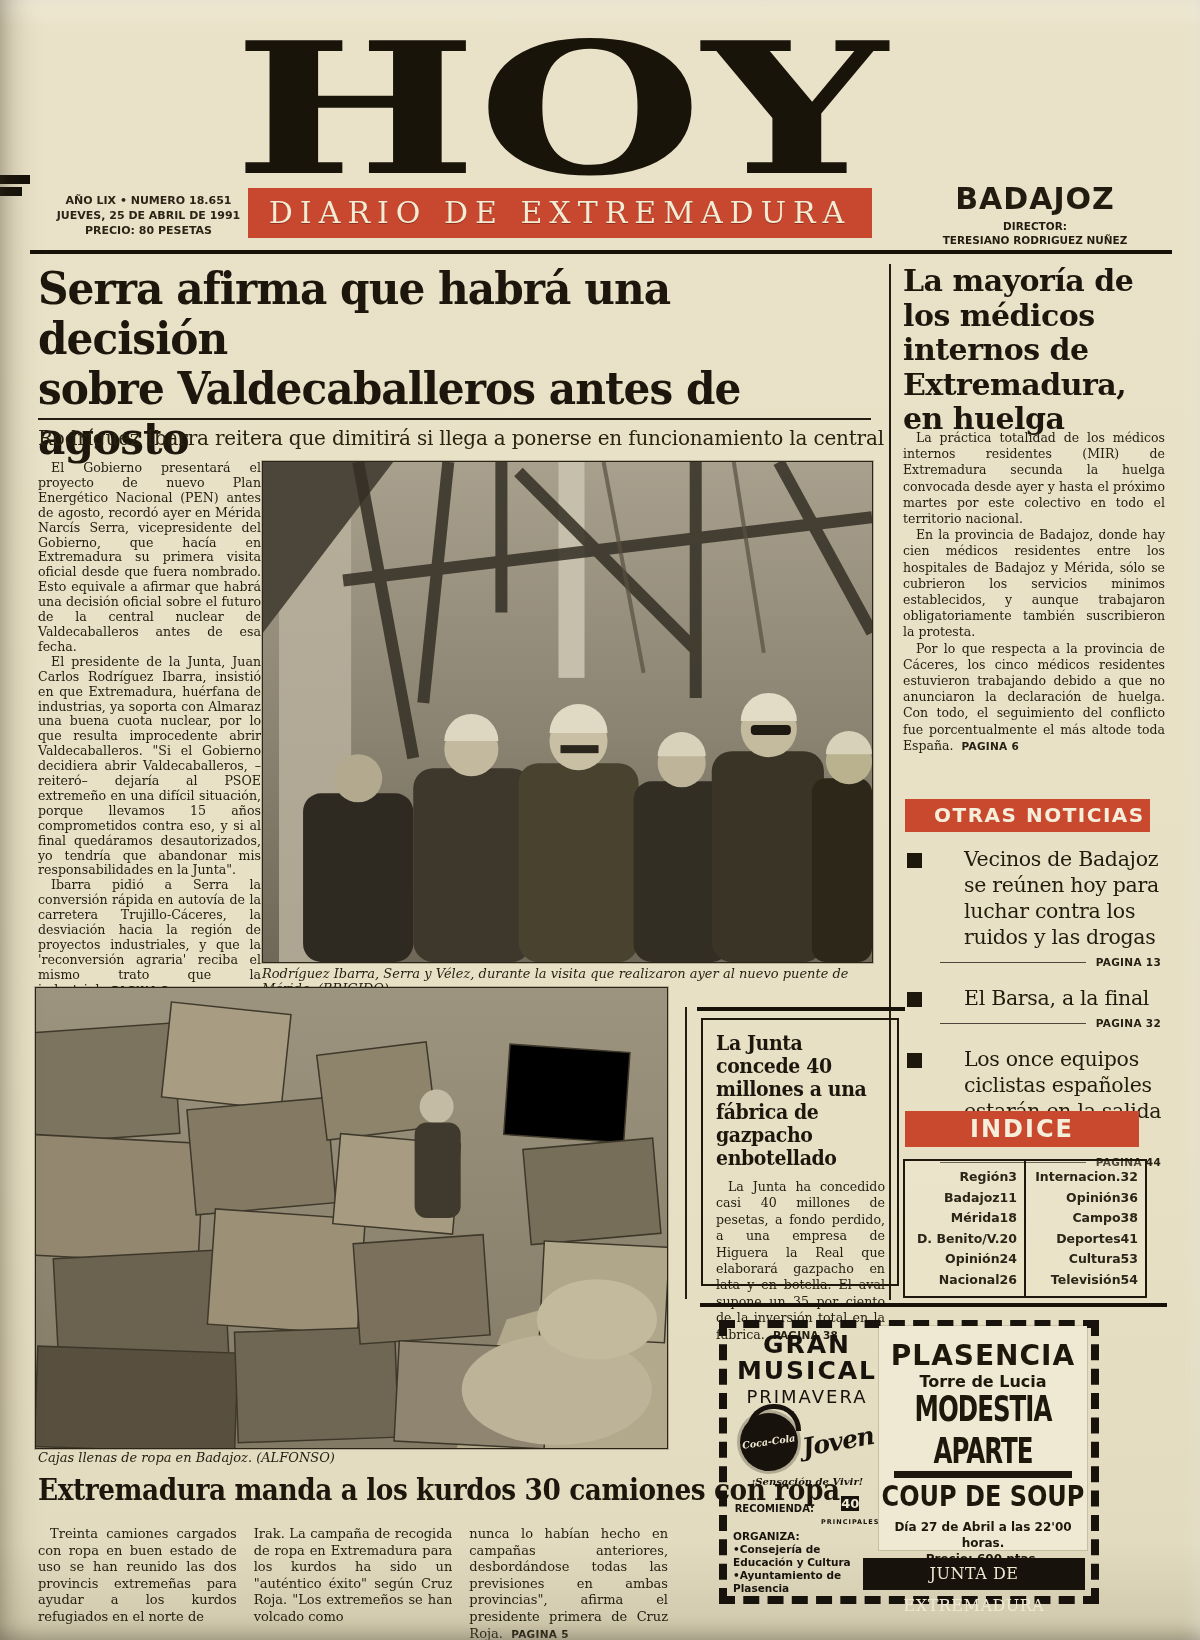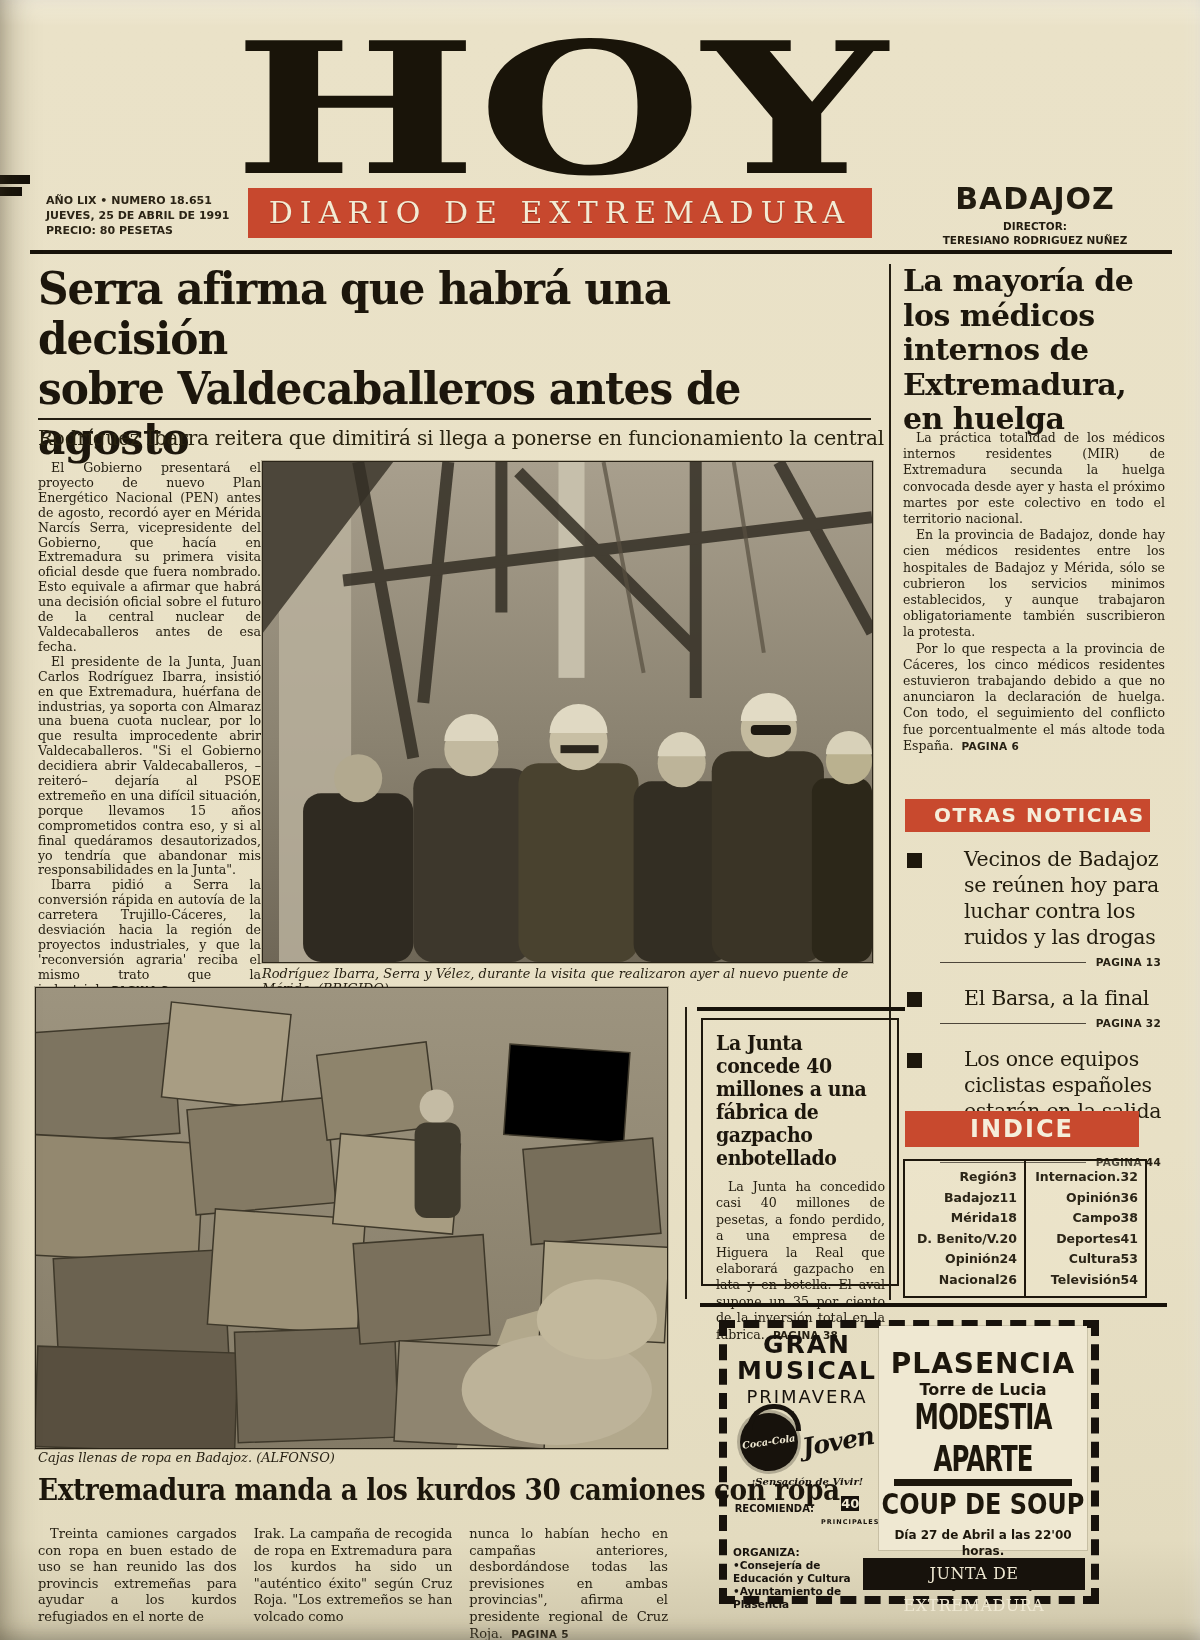--- a/index.html
+++ b/index.html
@@ -9,21 +9,21 @@
   .page::after{content:"";position:absolute;inset:0;pointer-events:none;
     box-shadow:inset 22px 0 34px -20px rgba(62,52,30,.5), inset -10px 0 22px -14px rgba(255,255,255,.65), inset 0 -14px 20px -12px rgba(90,84,66,.55);}
   .abs{position:absolute;}
   .sans{font-family:"DejaVu Sans","Liberation Sans",sans-serif;}
   .just{text-align:justify;}
 
   
   .scan-mark{left:0;top:172px;width:34px;height:34px;}
   .scan-mark i{display:block;background:#141009;height:9px;margin:3px 0 0 0;width:30px;}
   .scan-mark i:nth-child(2){width:22px;}
-  .issue-info{left:46px;top:193px;width:205px;text-align:left;font-size:11px;font-weight:bold;line-height:1.38;color:#2b2416;}
+  .issue-info{left:46px;top:193px;width:205px;text-align:center;font-size:11px;font-weight:bold;line-height:1.38;color:#2b2416;}
   .logo-wrap{left:245px;top:18px;width:630px;height:172px;text-align:center;line-height:170px;}
   .logo{display:inline-block;font-size:182px;font-weight:900;letter-spacing:0px;color:#191409;
     transform:scaleX(1.42);transform-origin:center;line-height:1;}
   .banner{left:248px;top:188px;width:624px;height:50px;background:#c7482e;color:#f3ebd4;
     text-align:center;line-height:50px;font-size:30px;letter-spacing:7px;text-shadow:0 1px 0 rgba(60,10,0,.4);}
   .mast-right{left:893px;top:183px;width:284px;text-align:center;color:#221c10;}
   .mast-right .city{font-size:30px;font-weight:900;letter-spacing:1px;line-height:1.05;}
   .mast-right .dir{font-size:10.5px;font-weight:bold;margin-top:4px;line-height:1.4;}
   .rule-top{left:30px;top:250px;width:1142px;height:4px;background:#171209;}
 
@@ -85,23 +85,23 @@
     display:flex;align-items:center;justify-content:center;box-shadow:0 0 0 3px rgba(23,18,12,.25);}
   .cap::before{content:"";position:absolute;top:-9px;left:7px;width:44px;height:22px;border:5px solid #17120c;border-bottom:none;border-radius:26px 26px 0 0;}
   .cap span{color:#efe8d2;font-size:9.5px;font-style:italic;font-weight:bold;transform:rotate(-8deg);}
   .joven{font-size:25px;font-weight:900;font-style:italic;transform:rotate(-10deg);margin-left:4px;letter-spacing:-1px;}
   .slogan{font-size:10px;font-style:italic;font-weight:bold;margin-top:5px;}
   .reco-row{display:flex;align-items:center;justify-content:center;gap:7px;margin-top:4px;}
   .reco{font-size:10px;font-weight:900;font-family:"DejaVu Sans",sans-serif;}
   .p40{width:34px;height:26px;background:#17120c;color:#efe8d2;font-family:"DejaVu Sans",sans-serif;
     font-weight:900;font-size:13px;line-height:26px;text-align:center;transform:skewX(-8deg);}
   .p40-label{font-size:6.5px;font-weight:900;letter-spacing:1px;font-family:"DejaVu Sans",sans-serif;margin-top:1px;}
-  .org{margin-top:20px;text-align:left;font-family:"DejaVu Sans",sans-serif;font-weight:900;font-size:10.5px;line-height:1.25;}
+  .org{margin-top:4px;text-align:left;font-family:"DejaVu Sans",sans-serif;font-weight:900;font-size:10.5px;line-height:1.25;}
   .ad-right{position:absolute;right:4px;top:-2px;width:208px;height:224px;background:#efe8d2;
-    text-align:center;color:#1d170c;padding-top:24px;box-sizing:border-box;box-shadow:0 0 0 1px rgba(40,32,16,.15);}
+    text-align:center;color:#1d170c;padding-top:16px;box-sizing:border-box;box-shadow:0 0 0 1px rgba(40,32,16,.15);}
   .ad-right .city{font-size:28px;font-weight:900;letter-spacing:1px;font-family:"DejaVu Sans",sans-serif;line-height:1;}
   .ad-right .venue{font-size:16px;font-weight:900;font-family:"DejaVu Sans",sans-serif;margin-top:2px;}
   .band1{font-size:25px;font-weight:900;font-family:"DejaVu Sans",sans-serif;letter-spacing:-1px;
     transform:scale(.98,1.45);transform-origin:center;margin-top:10px;}
   .band1-rule{width:178px;height:4px;background:#1d170c;margin:12px auto 6px;box-shadow:0 3px 0 #1d170c;}
   .band2{font-size:24px;font-weight:900;font-family:"DejaVu Sans",sans-serif;letter-spacing:0;margin-top:8px;transform:scaleY(1.15);}
   .ad-info{font-size:12px;font-weight:900;font-family:"DejaVu Sans",sans-serif;line-height:1.35;margin-top:8px;}
   .sponsor{position:absolute;left:136px;top:230px;width:222px;height:32px;background:#17120c;color:#efe8d2;
     font-size:16px;letter-spacing:.5px;text-align:center;line-height:32px;}
 </style>
@@ -328,21 +328,21 @@
       <circle cx="400" cy="118" r="17" fill="#c4bba4"></circle>
       <rect x="378" y="134" width="46" height="95" rx="12" fill="#3f3a2d"></rect>
     </svg>
   </div>
   <div class="abs caption2">Cajas llenas de ropa en Badajoz. (ALFONSO)</div>
 
   <h2 class="abs k-headline" style="margin:0;">Extremadura manda a los kurdos 30 camiones con ropa</h2>
   <div class="abs k-cols">
     <div class="k-col just">Treinta camiones cargados con ropa en buen estado de uso se han reunido las dos provincis extremeñas para ayudar a los kurdos refugiados en el norte de</div>
     <div class="k-col just noind">Irak. La campaña de recogida de ropa en Extremadura para los kurdos ha sido un "auténtico éxito" según Cruz Roja. "Los extremeños se han volcado como</div>
-    <div class="k-col just noind"><span>nunca lo habían hecho en campañas anteriores, desbordándose todas las previsiones en ambas provincias", afirma el presidente regional de Cruz Roja.</span>&nbsp;&nbsp;<span class="pref">PAGINA 5</span></div>
+    <div class="k-col just noind"><span>nunca lo habían hecho en campañas anteriores, desbordándose todas las previsiones en ambas provincias", afirma el presidente primera de Cruz Roja.</span>&nbsp;&nbsp;<span class="pref">PAGINA 5</span></div>
   </div>
 
   <div class="abs ad-rule"></div>
   <div class="abs ad-box">
     <div class="ad-left">
       <div class="l1">GRAN</div>
       <div class="l1">MUSICAL</div>
       <div class="l3">PRIMAVERA</div>
       <div class="cap-row">
         <span class="cap">

